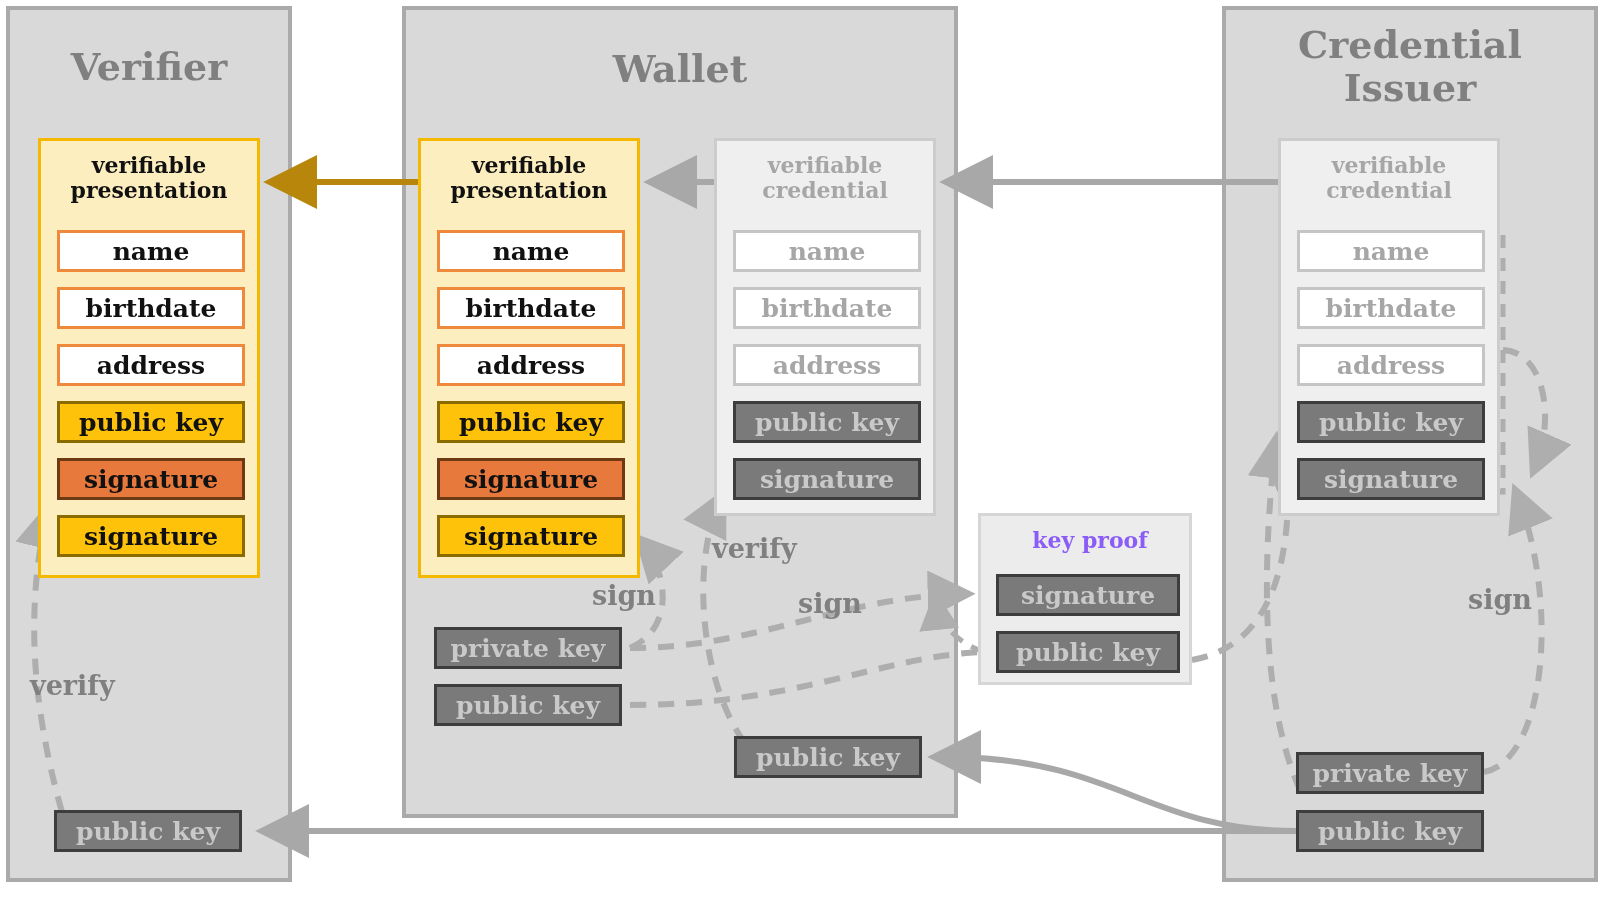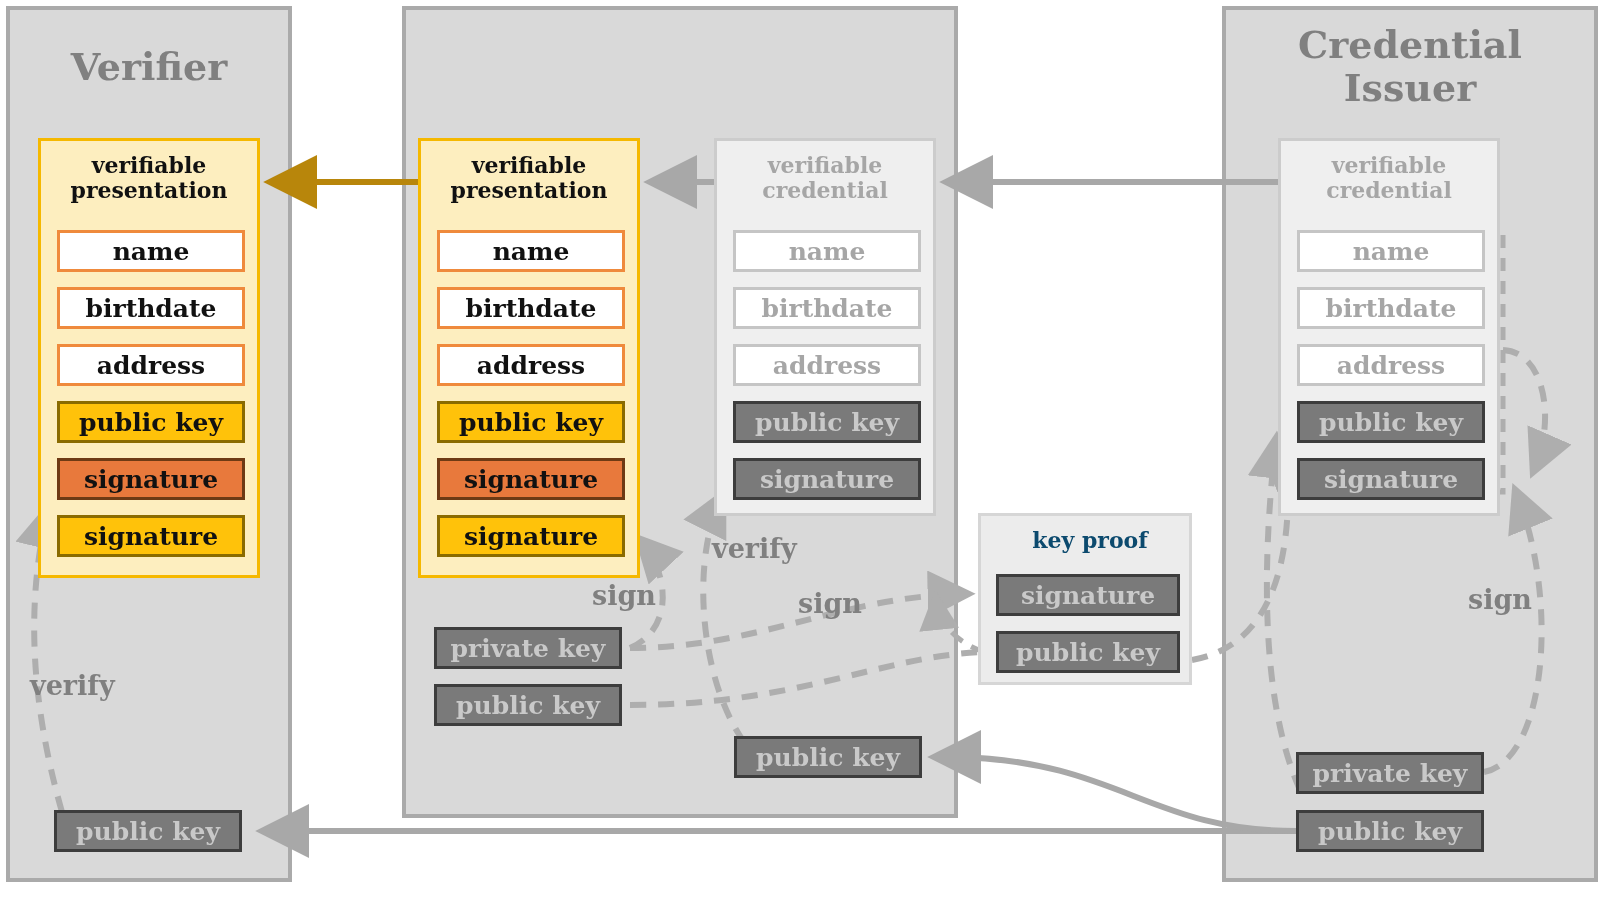--- a/index.html
+++ b/index.html
@@ -18,21 +18,21 @@
   .row{position:absolute;box-sizing:border-box;display:flex;
        align-items:center;justify-content:center;
        font-weight:bold;font-size:25px;}
 
   
   .card.vp{background:#fdeebf;border:3px solid #f5b800;}
   .card.vp .card-title{color:#111111;}
   .card.vc{background:#efefef;border:3px solid #cccccc;}
   .card.vc .card-title{color:#a6a6a6;}
   .card.kp{background:#ececec;border:3px solid #d6d6d6;}
-  .card.kp .card-title{color:#0c4a6e;padding-left:10px;}
+  .card.kp .card-title{color:#8b5cf6;padding-left:10px;}
 
   
   .row.plain-active{background:#ffffff;border:3px solid #ef8a3c;color:#111111;}
   .row.plain-muted{background:#ffffff;border:3px solid #c5c5c5;color:#a6a6a6;}
   .row.pk-active{background:#ffc20a;border:3px solid #8a6b00;color:#111111;}
   .row.sig-active{background:#e8793c;border:3px solid #6e3a14;color:#111111;}
   .row.sig-gold{background:#ffc20a;border:3px solid #8a6b00;color:#111111;}
   .row.key-muted{background:#7a7a7a;border:3px solid #3d3d3d;color:#c9c9c9;}
 
   .edge-label{position:absolute;color:#808080;font-weight:bold;font-size:27px;white-space:nowrap;}
@@ -90,20 +90,21 @@
     <path d="M1487,228 L1503,228 L1503,492 L1487,492" fill="none" stroke="#aeaeae" stroke-width="5" stroke-dasharray="13 10"></path>
 
     <path d="M1503,350 C1545,352 1556,420 1534,470" fill="none" stroke="#aeaeae" stroke-width="6" stroke-dasharray="16 12" marker-end="url(#mk-dash)"></path>
 
     <path d="M1484,772 C1546,760 1560,600 1516,492" fill="none" stroke="#aeaeae" stroke-width="6" stroke-dasharray="16 12" marker-end="url(#mk-dash)"></path>
 
     <path d="M1300,790 C1260,700 1262,560 1276,440" fill="none" stroke="#aeaeae" stroke-width="6" stroke-dasharray="16 12" marker-end="url(#mk-dash)"></path>
   </svg>
 
   <div class="panel-title" style="left:6px;width:286px;top:46px;">Verifier</div>
+  <div class="panel-title" style="left:402px;width:556px;top:48px;">Wallet</div>
   <div class="panel-title" style="left:1222px;width:376px;top:24px;white-space:pre-line;">Credential
 Issuer</div>
 
   <div class="card vp" style="left:38px;top:138px;width:222px;height:440px;">
     <div class="card-title" style="top:12px;white-space:pre-line;">verifiable
 presentation</div>
     <div class="row plain-active" style="left:16px;top:89px;width:188px;height:42px;">name</div>
     <div class="row plain-active" style="left:16px;top:146px;width:188px;height:42px;">birthdate</div>
     <div class="row plain-active" style="left:16px;top:203px;width:188px;height:42px;">address</div>
     <div class="row pk-active" style="left:16px;top:260px;width:188px;height:42px;">public key</div>

